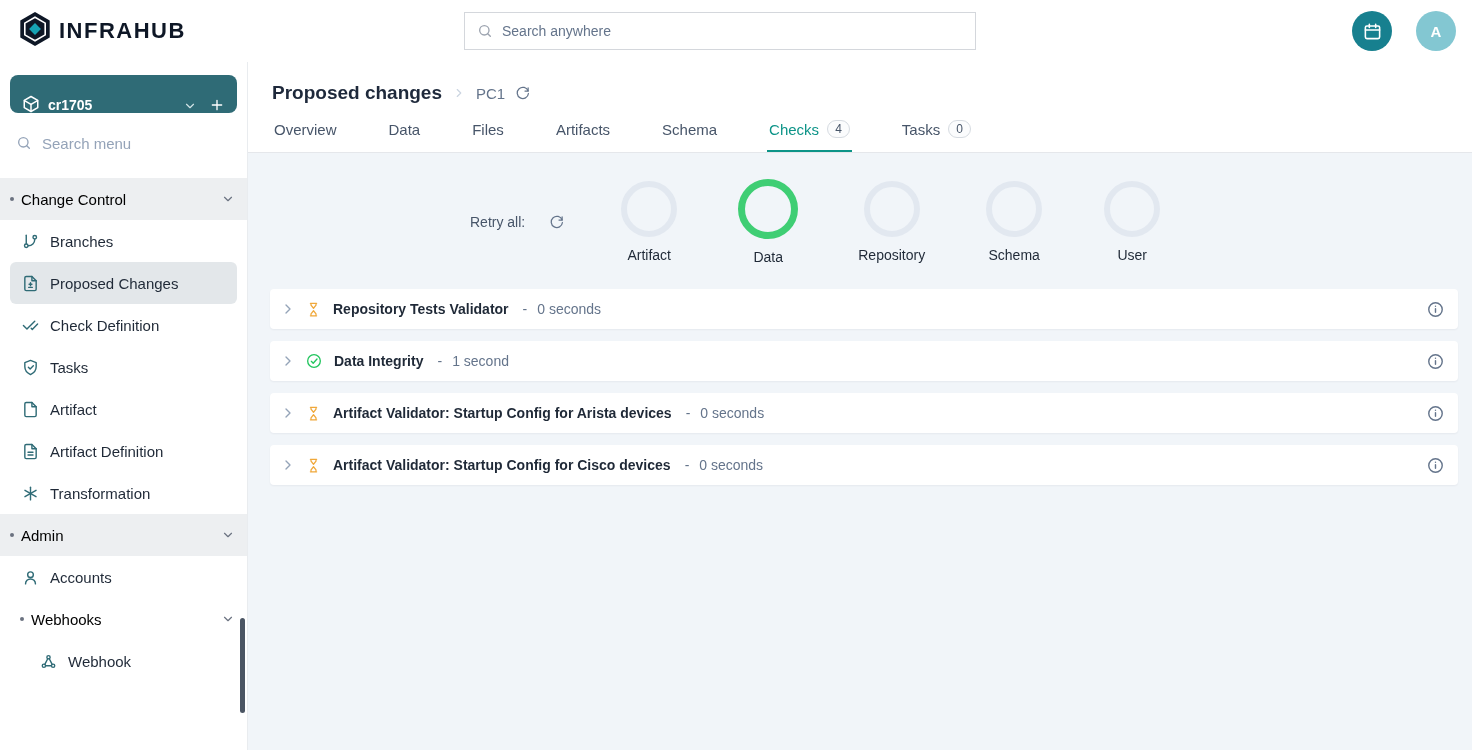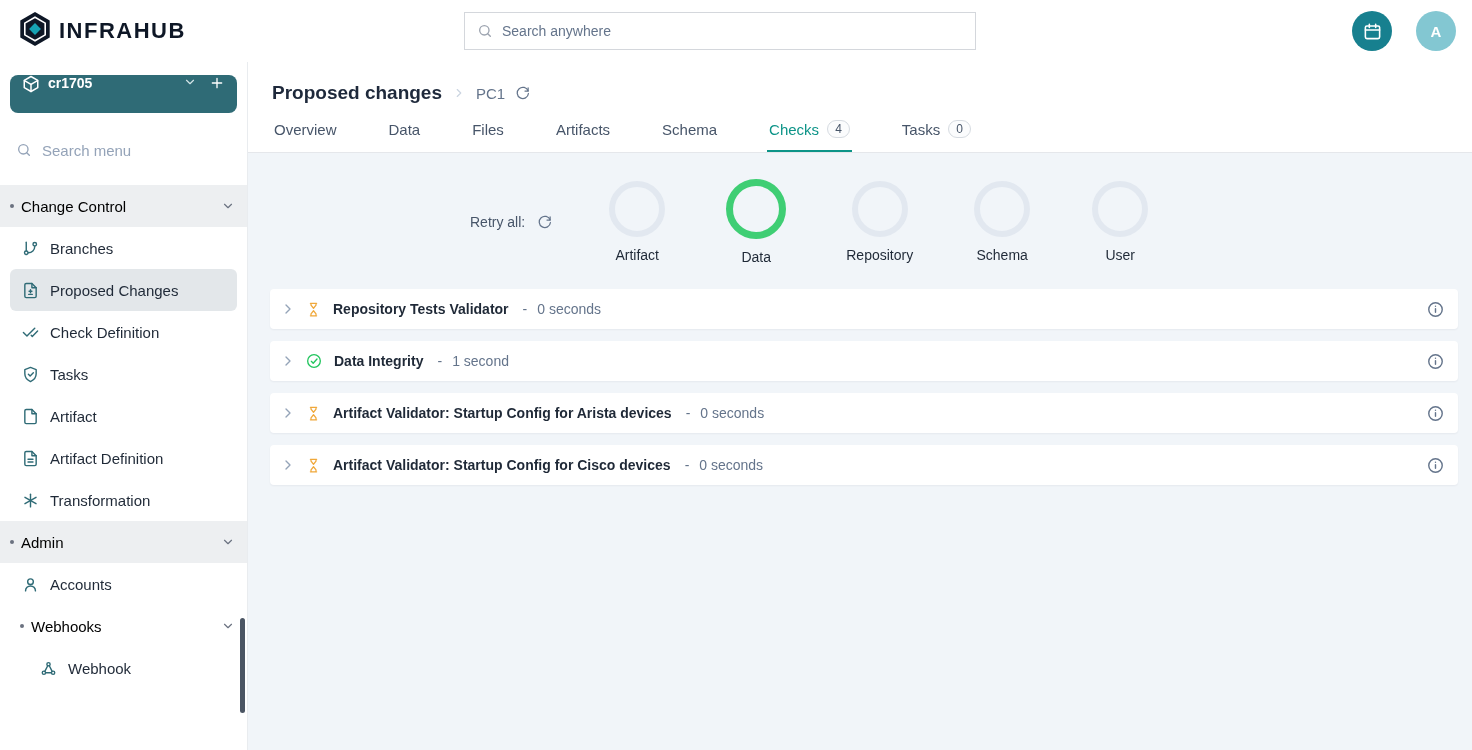--- a/index.html
+++ b/index.html
@@ -15,21 +15,21 @@
   .global-search input{border:0;outline:0;flex:1;font-size:14px;color:#334155;font-family:inherit;background:transparent}
   .global-search input::placeholder{color:#64748b}
   .gs-icon{color:#9ca3af;display:flex}
   .topbar-right{margin-left:auto;display:flex;align-items:center;gap:24px}
   .schedule-btn{width:40px;height:40px;border-radius:50%;background:#17808f;border:0;color:#fff;display:flex;align-items:center;justify-content:center;cursor:pointer}
   .avatar{width:40px;height:40px;border-radius:50%;background:#83c7d2;color:#fff;display:flex;align-items:center;justify-content:center;font-size:15px;font-weight:700;cursor:pointer}
 
   
   .shell{flex:1;display:flex;min-height:0}
   .sidebar{flex:0 0 248px;width:248px;background:#fff;border-right:1px solid #e9ecef;position:relative;overflow:hidden;padding-top:13px}
-  .branch-selector{margin:0 10px 16px;background:#2f6b76;border-radius:8px;height:38px;display:flex;align-items:flex-start;gap:8px;padding:0 12px;color:#fff;cursor:pointer}
+  .branch-selector{margin:0 10px 9px;background:#2f6b76;border-radius:8px;height:38px;display:flex;align-items:flex-end;gap:8px;padding:0 12px;color:#fff;cursor:pointer}
   .branch-name{flex:1;font-size:14px;font-weight:600}
   .branch-chevron{display:flex;color:#d2e4e7}
   .branch-add{display:flex;color:#fff;margin-left:4px;cursor:pointer}
   .menu-search{display:flex;align-items:center;gap:10px;height:42px;padding:0 16px;color:#94a3b8}
   .menu-search input{border:0;outline:0;flex:1;font-size:15px;color:#334155;font-family:inherit}
   .menu-search input::placeholder{color:#94a3b8}
   .menu{display:flex;flex-direction:column;padding-top:14px}
   .menu-link{display:flex;align-items:center;gap:11px;height:42px;margin:0 10px;padding:0 6px 0 12px;border-radius:6px;font-size:15px;color:#1f2937;cursor:pointer;flex:0 0 42px}
   .menu-link.selected{background:#e3e7ea}
   .menu-link.sub{padding-left:30px}
@@ -49,21 +49,21 @@
   .bc-sep{display:flex;color:#cbd5e1}
   .bc-item{font-size:15px;color:#64748b;cursor:pointer}
   .bc-refresh{display:flex;color:#64748b;cursor:pointer}
   .tabs{display:flex;gap:48px}
   .tab{background:none;border:0;border-bottom:2px solid transparent;font-family:inherit;font-size:15px;color:#475569;padding:4px 2px 12px;display:flex;align-items:center;gap:8px;cursor:pointer}
   .tab.active{color:#0d9488;border-bottom-color:#0d9488}
   .tab-badge{font-size:12px;color:#475569;border:1px solid #d6dbe1;background:#fbfcfd;border-radius:9px;padding:1px 7px;line-height:14px}
 
   .content{flex:1;overflow:hidden}
   .checks-header{display:flex;align-items:center;gap:56px;padding:26px 0 24px 222px}
-  .retry{display:flex;align-items:center;gap:12px;font-size:14px;color:#475569;cursor:pointer;white-space:nowrap}
+  .retry{display:flex;align-items:center;gap:24px;font-size:14px;color:#475569;cursor:pointer;white-space:nowrap}
   .retry-icon{display:flex;color:#64748b}
   .rings{display:flex;gap:60px;align-items:center}
   .validator{display:flex;flex-direction:column;align-items:center;gap:10px;cursor:pointer;min-width:58px}
   .ring{width:56px;height:56px;border-radius:50%;border:6px solid #e2e8f0}
   .validator.success .ring{width:60px;height:60px;border-width:7px;border-color:#3fce74}
   .v-label{font-size:14px;color:#1f2937}
 
   .check-rows{padding:0 14px 0 22px;display:flex;flex-direction:column;gap:12px}
   .check-row{height:40px;background:#fff;border-radius:4px;display:flex;align-items:center;gap:8px;padding:0 14px 0 10px;box-shadow:0 1px 2px rgba(15,23,42,.05)}
   .row-chevron{display:flex;color:#94a3b8;cursor:pointer}

